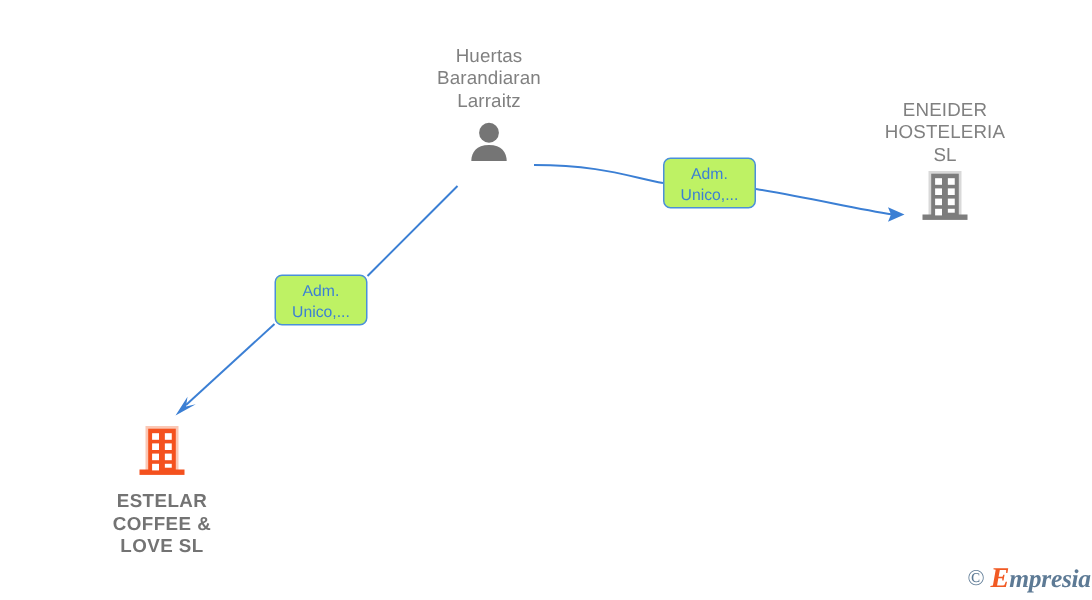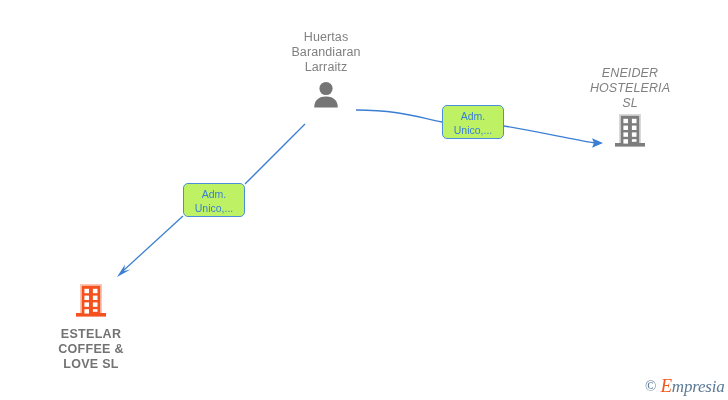--- a/index.html
+++ b/index.html
@@ -55,24 +55,24 @@
     height: 30px;
     margin: 0 auto;
     display: block;
   }
 
   #node-eneider {
     left: 570px;
     top: 66px;
     width: 120px;
   }
-  #node-eneider .node-label { margin-bottom: 2px; font-style: italic; }
+  #node-eneider .node-label { margin-bottom: 2px; }
 
   #node-estelar {
-    left: 28px;
+    left: 45px;
     top: 283px;
     width: 126px;
   }
   #node-estelar .node-label { margin-top: 8px; }
 
   .building-icon {
     width: 34px;
     height: 36px;
     margin: 0 auto;
     display: block;
@@ -119,20 +119,21 @@
     color: #5d7a95;
     font-size: 15px;
     font-family: "Liberation Serif", serif;
   }
   .wm-text {
     font-family: "Liberation Serif", serif;
     font-style: italic;
     font-size: 17px;
     color: #5d7a95;
     letter-spacing: -0.2px;
+    font-weight: bold;
   }
   .wm-e { color: #f15a24; font-size: 19px; }
 </style>
 </head>
 <body>
 
 <div id="canvas">
 
   <svg id="edges" viewBox="0 0 728 400" width="728" height="400">
 

